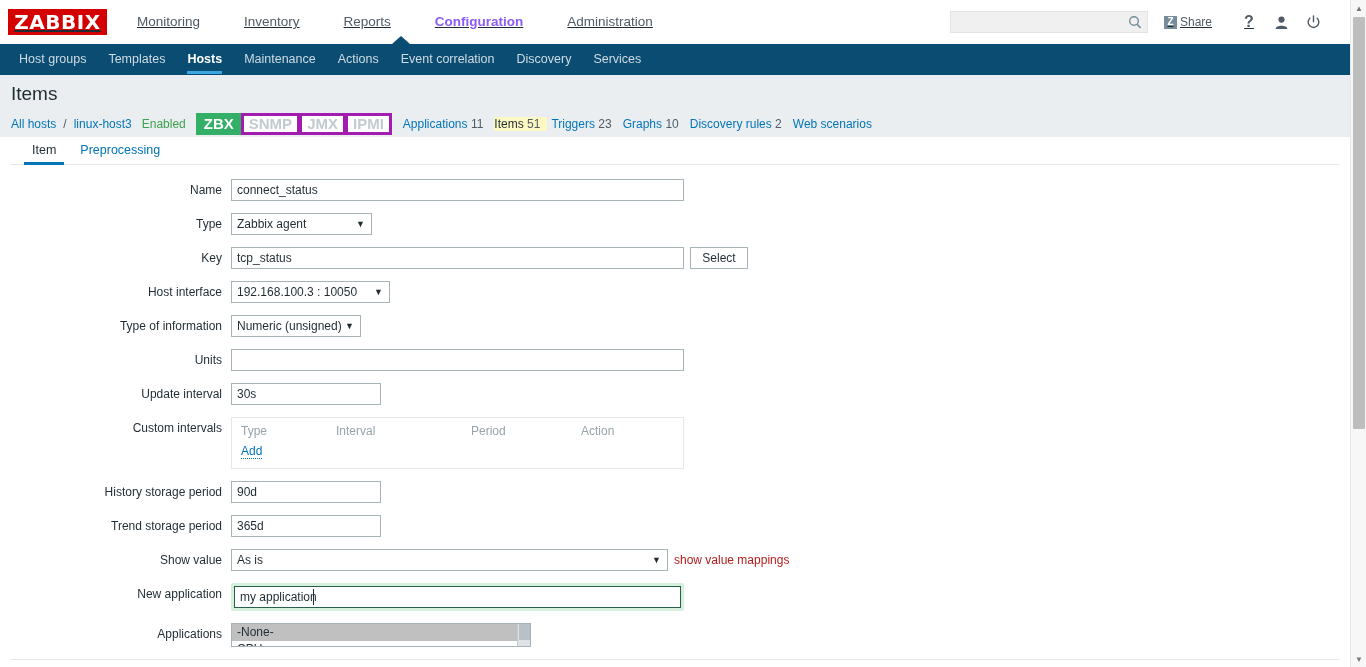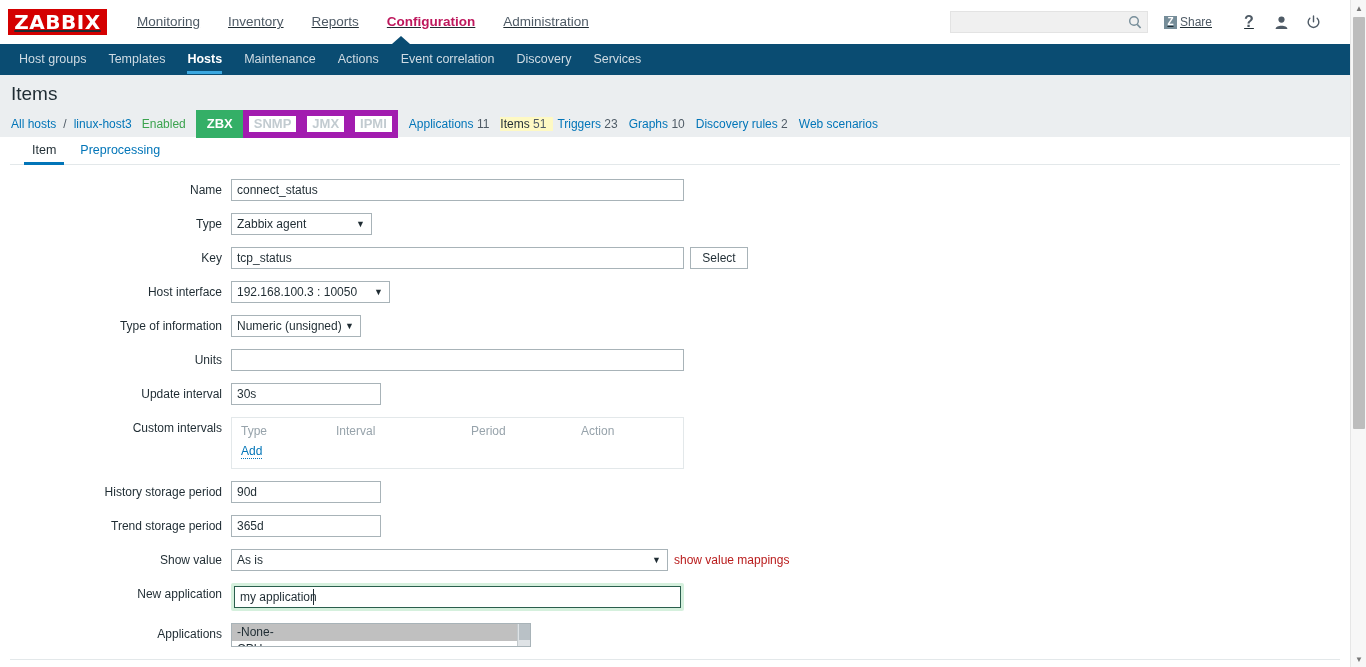--- a/index.html
+++ b/index.html
@@ -50,32 +50,32 @@
     align-items: center;
     justify-content: center;
     line-height: 1;
     margin-right: 16px;
     flex: none;
   }
   .mainnav {
     display: flex;
     align-items: center;
     height: 44px;
-    gap: 0px;
+    gap: 16px;
   }
   .mainnav a {
     color: #4f5b66;
     text-decoration: none;
     font-size: 13.5px;
     padding: 0 14px;
     line-height: 44px;
     white-space: nowrap;
   }
   .mainnav a.active {
-    color: #be185d;
+    color: #8b5cf6;
     font-weight: bold;
   }
   .nav-arrow {
     position: absolute;
     left: 392px;
     bottom: 0;
     width: 0; height: 0;
     border-left: 9px solid transparent;
     border-right: 9px solid transparent;
     border-bottom: 8px solid #0a4c72;
@@ -199,25 +199,25 @@
   .breadcrumb a {
     color: #0275b8;
     text-decoration: none;
     padding: 0 7px 0 0;
   }
   .breadcrumb .bc-sep { color: #4f5b66; padding: 0 7px 0 0; }
   .breadcrumb .bc-enabled { color: #59db8f; padding: 0 10px 0 3px; }
   .bc-green { color: #3ba34e !important; }
   .badge-group { display: flex; margin-right: 12px; }
   .badge {
-    font-size: 13px;
+    font-size: 15px;
     font-weight: bold;
     padding: 2px 5px 2px 5px;
     line-height: 12px;
-    border: 6px solid #a21caf;
+    border: 3px solid #a21caf;
     margin-right: -1px;
     color: #c2cbd0;
     background: #ffffff;
   }
   .badge.on {
     background: #34af67;
     border-color: #34af67;
     color: #ffffff;
   }
   .bc-link {

